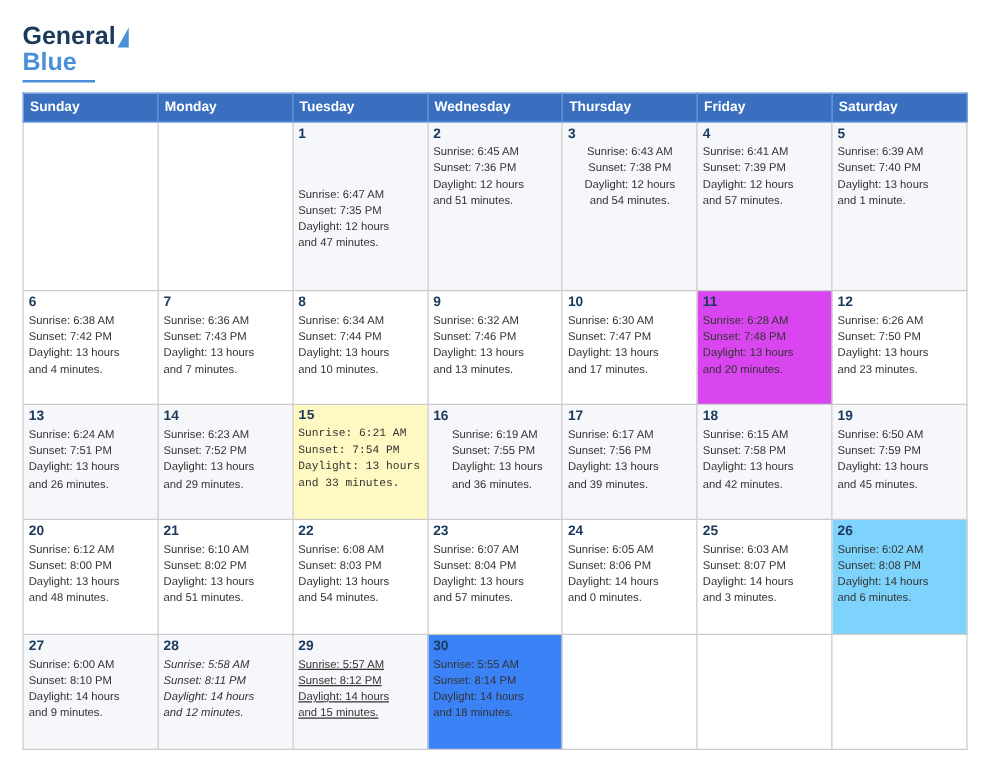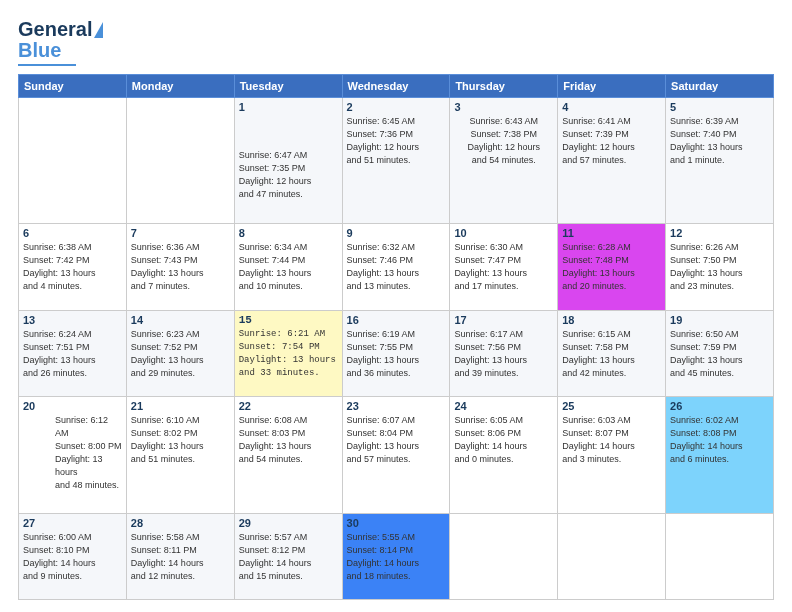--- a/index.html
+++ b/index.html
@@ -226,21 +226,21 @@
           </td>
           <td style="background: #fef9c3; font-family: Liberation Mono, monospace;">
             <span class="day-num">15</span>
             <div class="day-info" style="white-space: pre-line;">Sunrise: 6:21 AM
 Sunset: 7:54 PM
 Daylight: 13 hours
 and 33 minutes.</div>
           </td>
           <td style="background: rgb(245, 247, 250);">
             <span class="day-num">16</span>
-            <div class="day-info" style="white-space: pre-line;">Sunrise: 6:19 AM
+            <div class="day-info" style="white-space: pre-line; margin-left: 15px;">Sunrise: 6:19 AM
 Sunset: 7:55 PM
 Daylight: 13 hours
 and 36 minutes.</div>
           </td>
           <td style="background: rgb(245, 247, 250);">
             <span class="day-num">17</span>
             <div class="day-info" style="white-space: pre-line;">Sunrise: 6:17 AM
 Sunset: 7:56 PM
 Daylight: 13 hours
 and 39 minutes.</div>
@@ -256,21 +256,21 @@
             <span class="day-num">19</span>
             <div class="day-info" style="white-space: pre-line;">Sunrise: 6:50 AM
 Sunset: 7:59 PM
 Daylight: 13 hours
 and 45 minutes.</div>
           </td>
         </tr>
         <tr>
           <td style="background: rgb(255, 255, 255);">
             <span class="day-num">20</span>
-            <div class="day-info" style="white-space: pre-line; margin-left: 32px;">Sunrise: 6:12 AM
+            <div class="day-info" style="white-space: pre-line;">Sunrise: 6:12 AM
 Sunset: 8:00 PM
 Daylight: 13 hours
 and 48 minutes.</div>
           </td>
           <td style="background: rgb(255, 255, 255);">
             <span class="day-num">21</span>
             <div class="day-info" style="white-space: pre-line;">Sunrise: 6:10 AM
 Sunset: 8:02 PM
 Daylight: 13 hours
 and 51 minutes.</div>
@@ -314,28 +314,28 @@
         <tr>
           <td style="background: rgb(245, 247, 250);">
             <span class="day-num">27</span>
             <div class="day-info" style="white-space: pre-line;">Sunrise: 6:00 AM
 Sunset: 8:10 PM
 Daylight: 14 hours
 and 9 minutes.</div>
           </td>
           <td style="background: rgb(245, 247, 250);">
             <span class="day-num">28</span>
-            <div class="day-info" style="white-space: pre-line;">Sunrise: 5:58 AM
+            <div class="day-info" style="white-space: pre-line; font-style: italic;">Sunrise: 5:58 AM
 Sunset: 8:11 PM
 Daylight: 14 hours
 and 12 minutes.</div>
           </td>
           <td style="background: rgb(245, 247, 250);">
             <span class="day-num">29</span>
-            <div class="day-info" style="white-space: pre-line;">Sunrise: 5:57 AM
+            <div class="day-info" style="white-space: pre-line; text-decoration: underline;">Sunrise: 5:57 AM
 Sunset: 8:12 PM
 Daylight: 14 hours
 and 15 minutes.</div>
           </td>
           <td style="background: #3b82f6;">
             <span class="day-num">30</span>
             <div class="day-info" style="white-space: pre-line;">Sunrise: 5:55 AM
 Sunset: 8:14 PM
 Daylight: 14 hours
 and 18 minutes.</div>

